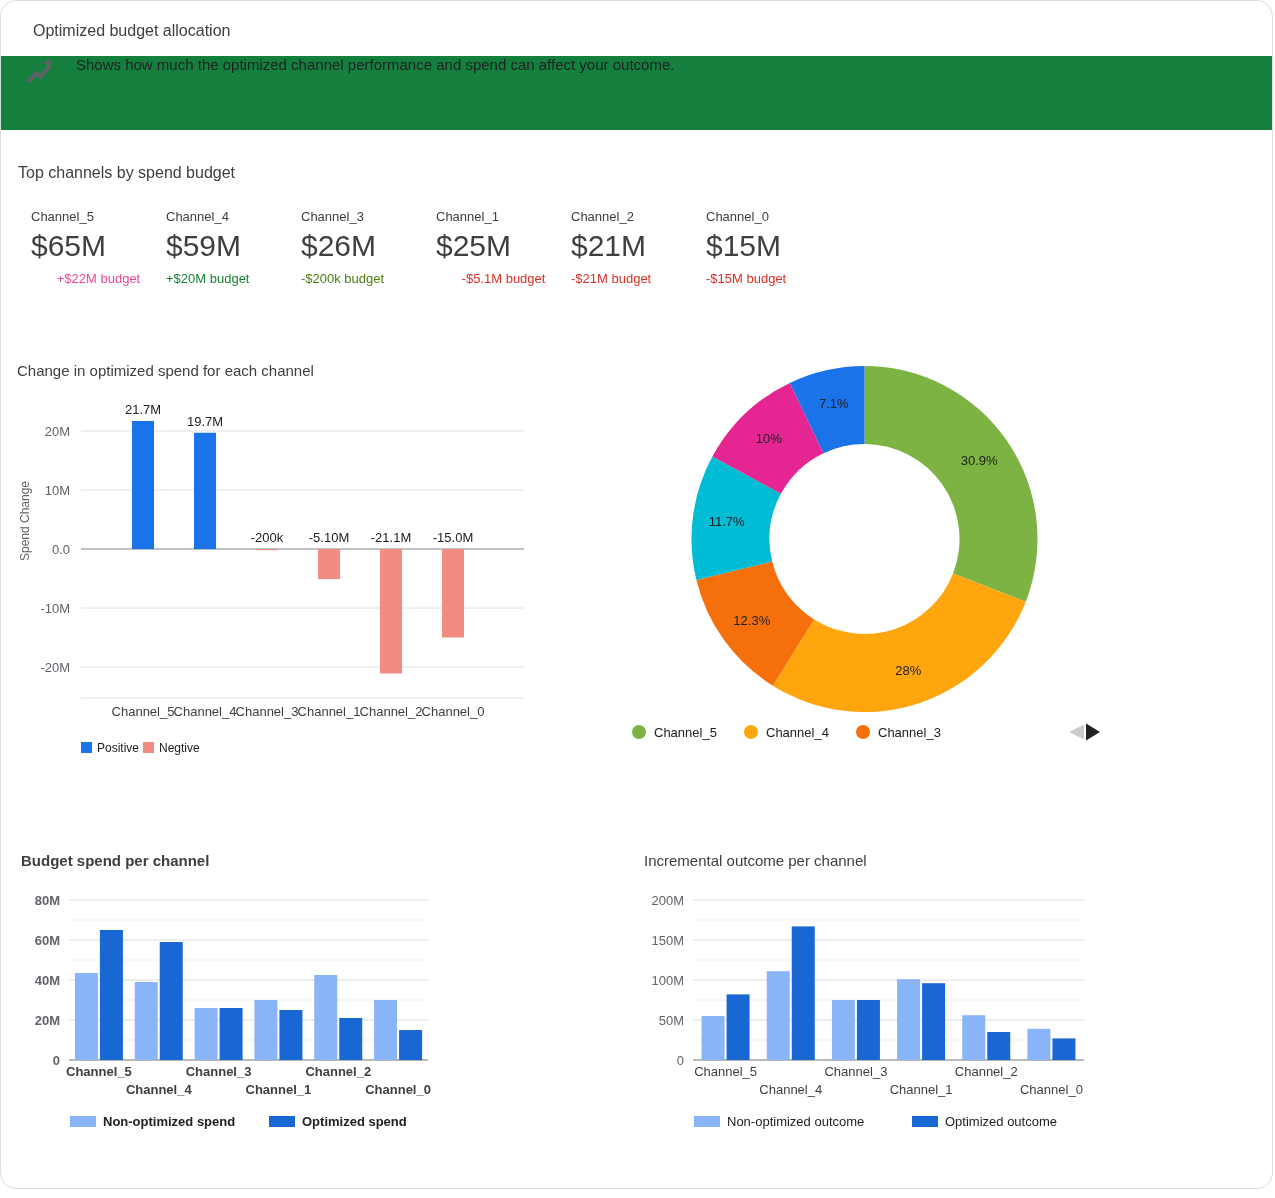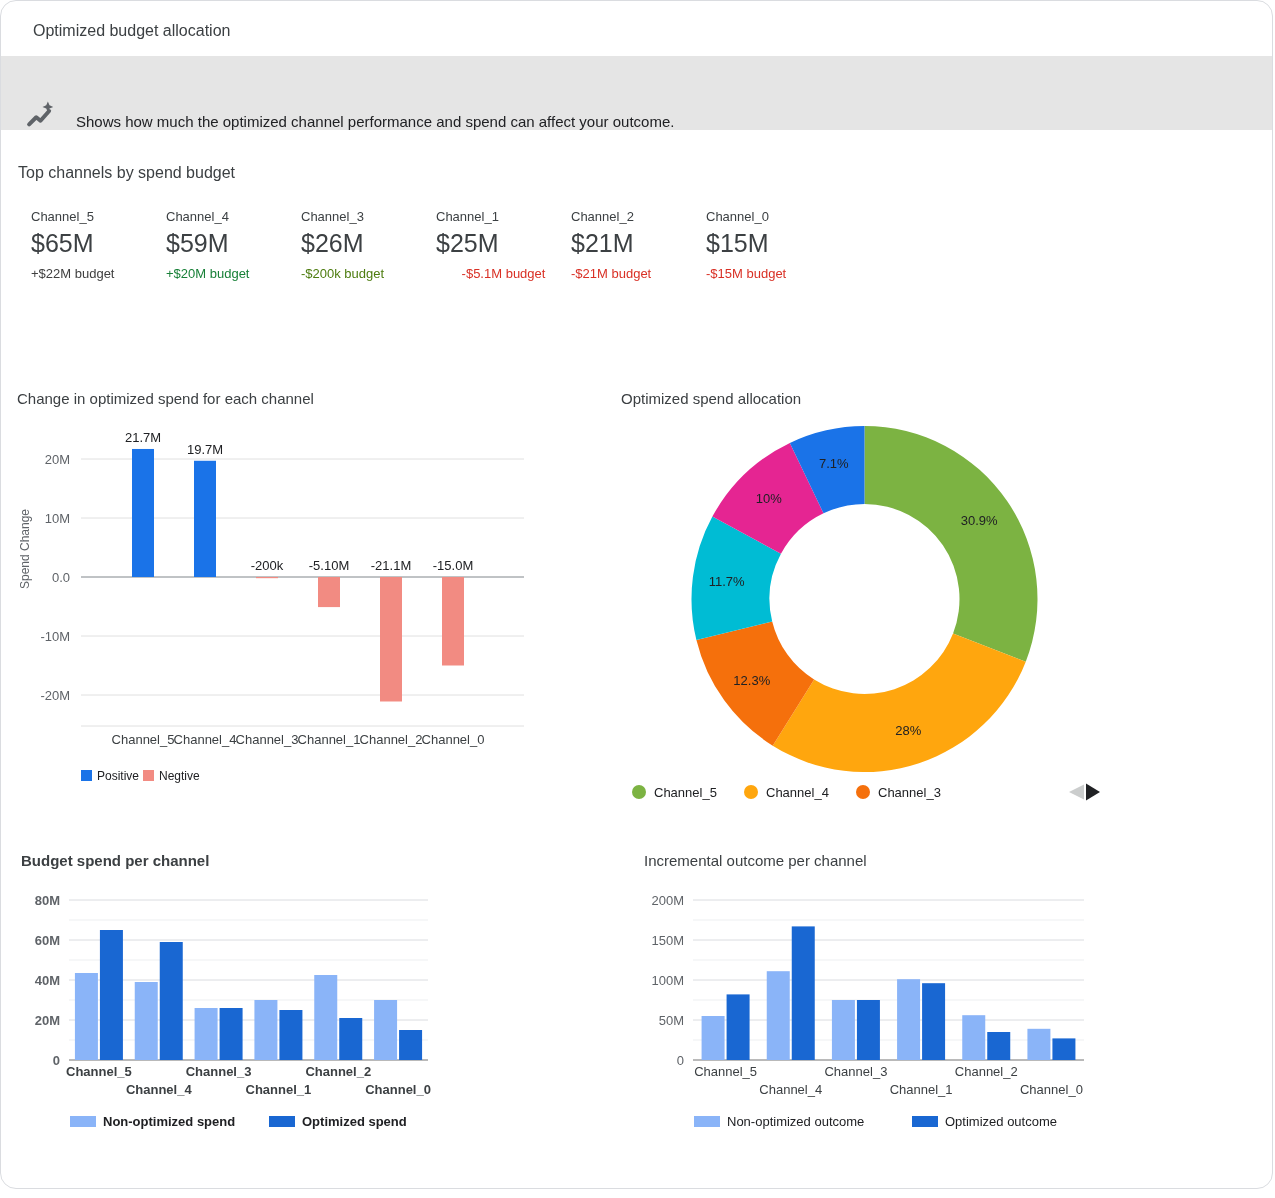--- a/index.html
+++ b/index.html
@@ -8,37 +8,37 @@
     font-family:"Liberation Sans",sans-serif;color:#202124;
   }
   .card{
     position:absolute;left:0;top:0;width:1273px;height:1189px;
     border:1px solid #DADCE0;border-radius:16px;background:#fff;
     box-sizing:border-box;overflow:hidden;padding-left:28px;
   }
   .app-title{position:absolute;left:32px;top:21px;font-size:16px;color:#3C4043;}
   .banner{
     position:absolute;left:0;top:55px;width:100%;height:74px;
-    background:#e5e5e5;display:flex;align-items:flex-end;
+    background:#15803d;display:flex;align-items:flex-start;
   }
   .banner-icon{margin-left:25px;width:30px;height:30px;flex:0 0 auto;}
   .banner-text{margin-left:20px;font-size:15px;color:#202124;}
   .section-heading{position:absolute;left:17px;top:163px;font-size:16px;color:#3C4043;}
   .stats-row{position:absolute;left:30px;top:208px;display:flex;}
   .stat{width:135px;}
   .stat-name{font-size:13px;color:#3C4043;}
-  .stat-value{font-size:25px;color:#3C4043;margin-top:5px;}
+  .stat-value{font-size:30px;color:#3C4043;margin-top:5px;}
   .stat-delta{font-size:13px;margin-top:8px;}
   .chart-block{position:absolute;}
   #chart-spend-change{left:16px;top:358px;width:524px;}
   #chart-allocation{left:620px;top:358px;width:500px;}
   #chart-budget{left:20px;top:843px;width:430px;font-weight:bold;}
   #chart-outcome{left:643px;top:843px;width:460px;}
   .chart-title{font-size:15px;color:#3C4043;}
-  .row1 .chart-title{height:32px;padding-top:3px;box-sizing:border-box;margin-top:28px;}
+  .row1 .chart-title{height:32px;padding-top:3px;box-sizing:border-box;}
   .row2 .chart-title{height:35px;padding-top:8px;box-sizing:border-box;}
   svg text{font-family:"Liberation Sans",sans-serif;}
 </style>
 </head>
 <body>
 
 <div class="card">
 
   <div class="app-title">Optimized budget allocation</div>
 
@@ -49,21 +49,21 @@
     </svg>
     <div class="banner-text">Shows how much the optimized channel performance and spend can affect your outcome.</div>
   </div>
 
   <div class="section-heading">Top channels by spend budget</div>
 
   <div class="stats-row">
       <div class="stat">
         <div class="stat-name">Channel_5</div>
         <div class="stat-value">$65M</div>
-        <div class="stat-delta" style="color: #404040;">+$22M budget</div>
+        <div class="stat-delta" style="color: #ec4899; text-align: center;">+$22M budget</div>
       </div>
       <div class="stat">
         <div class="stat-name">Channel_4</div>
         <div class="stat-value">$59M</div>
         <div class="stat-delta" style="color: rgb(24, 128, 56);">+$20M budget</div>
       </div>
       <div class="stat">
         <div class="stat-name">Channel_3</div>
         <div class="stat-value">$26M</div>
         <div class="stat-delta" style="color: #4d7c0f;">-$200k budget</div>
@@ -119,21 +119,20 @@
         <text x="436" y="151" font-size="13" fill="#202124" text-anchor="middle">-15.0M</text>
         <text x="436" y="325" font-size="13" fill="#3C4043" text-anchor="middle">Channel_0</text>
         <rect x="64" y="351" width="11" height="11" fill="#1A73E8"></rect>
         <text x="80" y="361" font-size="12" fill="#202124" text-anchor="start">Positive</text>
         <rect x="126" y="351" width="11" height="11" fill="#F28B82"></rect>
         <text x="142" y="361" font-size="12" fill="#202124" text-anchor="start">Negtive</text>
       </svg>
   </div>
 
   <div id="chart-allocation" class="chart-block row1">
-    <div class="chart-title">Optimized spend allocation</div>
     <svg id="svg-allocation" width="500" height="392">
         <path d="M 243.5 7 A 173 173 0 0 1 404.7483024552705 242.6736384398864 L 332.04675568353 214.41615983693183 A 95 95 0 0 0 243.5 85 Z" fill="#7CB342"></path>
         <text x="358.21818155832693" y="106.0096259408153" font-size="13" fill="#202124" text-anchor="middle">30.9%</text>
         <path d="M 404.7483024552705 242.6736384398864 A 173 173 0 0 1 151.72156511493506 326.64828294271945 L 193.1014374908603 260.5294039280829 A 95 95 0 0 0 332.04675568353 214.41615983693183 Z" fill="#FFA60E"></path>
         <text x="287.2831262320874" y="316.4243641536509" font-size="13" fill="#202124" text-anchor="middle">28%</text>
         <path d="M 151.72156511493506 326.64828294271945 A 173 173 0 0 1 75.40771020576142 220.91432648510443 L 151.19498537310596 202.46740471725388 A 95 95 0 0 0 193.1014374908603 260.5294039280829 Z" fill="#F5700C"></path>
         <text x="130.7905182643001" y="265.84846480954593" font-size="13" fill="#202124" text-anchor="middle">12.3%</text>
         <path d="M 75.40771020576142 220.91432648510443 A 173 173 0 0 1 91.37827833703378 97.61079076544654 L 159.96495053189716 134.75737065154578 A 95 95 0 0 0 151.19498537310596 202.46740471725388 Z" fill="#00BCD4"></path>
         <text x="105.65146764463177" y="166.64552920215795" font-size="13" fill="#202124" text-anchor="middle">11.7%</text>
         <path d="M 91.37827833703378 97.61079076544654 A 173 173 0 0 1 168.8581040971941 23.930825029300905 L 202.5116756603089 94.29727386002072 A 95 95 0 0 0 159.96495053189716 134.75737065154578 Z" fill="#E52592"></path>

